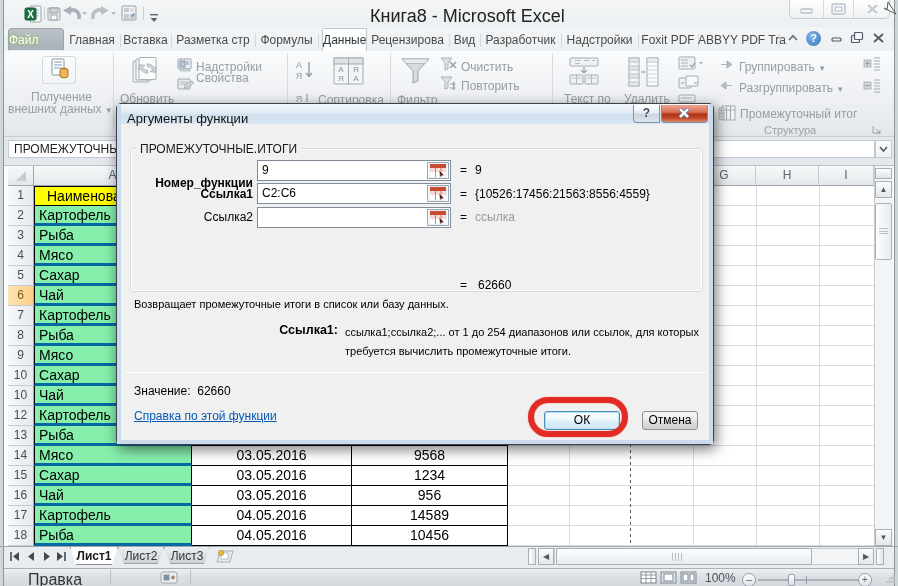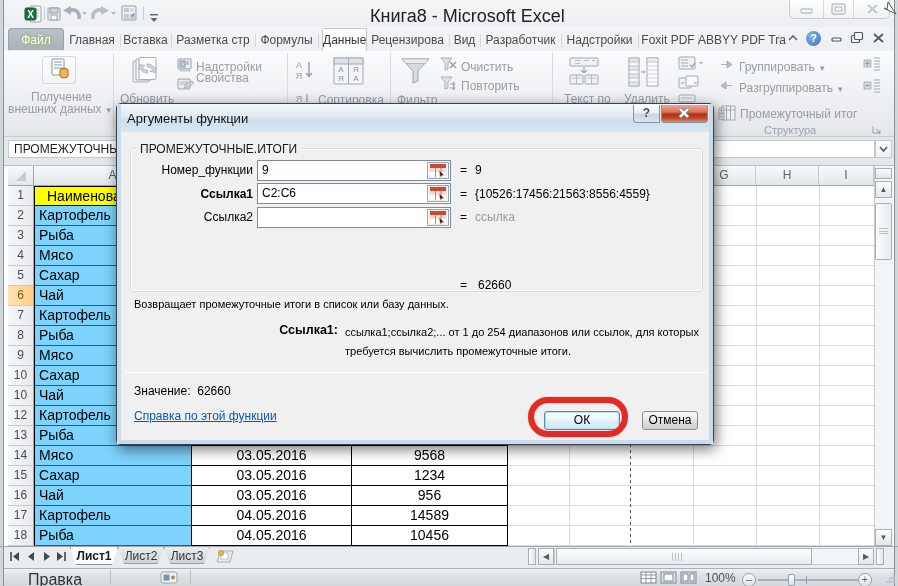--- a/index.html
+++ b/index.html
@@ -14,43 +14,43 @@
 #tabsbar{left:0;top:546px;width:898px;height:22px;background:#e9edf0}
 #statusbar{left:0;top:568px;width:898px;height:18px;background:linear-gradient(#eef0f2,#dde1e5 40%,#d3d8dd);border-top:1px solid #aab1b7}
 .winborder{left:0;top:0;width:898px;height:586px;pointer-events:none;border-left:3px solid #cfd6da;border-right:3px solid #cfd6da;box-shadow:inset 1px 0 0 #8a949b,inset -1px 0 0 #8a949b}
 
 .ttext{top:6px;left:370px;width:160px;font-size:18px;color:#222;white-space:nowrap}
 .winbtns{top:0;left:789px;width:101px;height:19px;border:1px solid #c8cdd2;border-top:none;border-radius:0 0 5px 5px;background:linear-gradient(#fdfdfe,#f0f2f4)}
 .wb{position:absolute;top:0;height:18px;color:#aeb6bd;font-size:11px;text-align:center}
 
 .tab{position:absolute;top:30px;height:21px;font-size:12px;color:#4a4a4a;text-align:center;line-height:21px;white-space:nowrap}
 .tabsep{position:absolute;top:34px;width:1px;height:13px;background:#d3d7da}
-#filetab{position:absolute;left:8px;top:28px;width:56px;height:22px;background:linear-gradient(#bac1c8,#a9b2b9);border:1px solid #9aa1a8;border-bottom:none;border-radius:4px 4px 0 0;color:#fff;font-size:12px;text-align:center;line-height:22px;text-shadow:0 0 3px #86b05a,0 0 5px #9fc470}
+#filetab{position:absolute;left:8px;top:28px;width:56px;height:22px;background:linear-gradient(#bac1c8,#a9b2b9);border:1px solid #9aa1a8;border-bottom:none;border-radius:4px 4px 0 0;color:#fff;font-size:12px;text-align:left;line-height:22px;text-shadow:0 0 3px #86b05a,0 0 5px #9fc470}
 #activetab{position:absolute;left:322px;top:28px;width:45px;height:23px;background:#fdfefe;border:1px solid #c2c7cb;border-bottom:none;border-radius:2px 2px 0 0;font-size:12px;color:#33383d;text-align:center;line-height:22px}
 
 .rtext{position:absolute;font-size:12px;color:#979da4;white-space:nowrap}
 .rsep{position:absolute;top:55px;width:1px;height:76px;background:#d8dbde;top:53px}
 .glabel{position:absolute;top:124px;font-size:11px;color:#9aa1a8;white-space:nowrap}
 
 .namebox{left:8px;top:140px;width:109px;height:18px;background:#fff;border:1px solid #c3c9cf;font-size:12px;color:#222;padding-left:5px;line-height:17px}
 .fwhite{left:713px;top:140px;width:162px;height:18px;background:#fff;border:1px solid #c3c9cf;border-left:none}
 .fchev{left:875px;top:140px;width:17px;height:18px;background:linear-gradient(#fbfcfd,#eef1f3);border:1px solid #c3c9cf}
 
 .chdr{top:166px;height:20px;background:linear-gradient(#f8f9fa,#eceff1 60%,#e2e6ea);border-right:1px solid #c6cbd1;border-bottom:1px solid #9fa6ad;font-size:12px;color:#5a6670;text-align:center;line-height:19px}
 .rhdr{left:8px;width:26px;height:20px;background:linear-gradient(90deg,#f6f7f9,#e7eaee);border-right:1px solid #9fa6ad;border-bottom:1px solid #c6cbd1;font-size:12px;color:#444c55;text-align:center;line-height:19px}
 .cell{position:absolute;height:20px;font-size:14px;color:#000;white-space:nowrap;overflow:hidden}
-.gcell{background:#7dd3fc;border-left:1px solid #000;border-right:1px solid #000;border-bottom:1px solid #0369a1;padding-left:4px;line-height:19px}
+.gcell{background:#86efac;border-left:1px solid #000;border-right:1px solid #000;border-bottom:3px solid #0369a1;padding-left:4px;line-height:19px}
 .wcell{background:#fff;border-right:1px solid #000;border-bottom:1px solid #000;text-align:center;line-height:19px}
 .gl{position:absolute;background:#d6dce2}
 
 .stab{position:absolute;top:0;height:19px;font-size:12px;line-height:18px;text-align:center;color:#1b1b1b}
 
 #dlg{left:116px;top:103px;width:598px;height:342px;background:#f0f0f0;border:1px solid #39434e;border-radius:5px;box-shadow:2px 4px 14px rgba(0,0,0,.55), inset 0 0 0 1px rgba(84,96,110,.45)}
 #dlgframe{position:absolute;left:0;top:0;right:0;bottom:0;border:4px solid #ccdbeb;border-top:none}
-#dlgtitle{position:absolute;left:0;top:0;right:0;height:28px;border-radius:4px 4px 0 0;background:linear-gradient(#f2f7fb,#dfeaf4 45%,#cfdfee 55%,#d8e6f2)}
+#dlgtitle{position:absolute;left:0;top:0;right:0;height:20px;border-radius:4px 4px 0 0;background:linear-gradient(#f2f7fb,#dfeaf4 45%,#cfdfee 55%,#d8e6f2)}
 #dlgtitle span{position:absolute;left:10px;top:7px;font-size:13px;color:#111}
 .dbtn{position:absolute;top:1px;height:18px;border:1px solid #7e92a8;border-top:none;border-radius:0 0 4px 4px;font-size:12px;text-align:center}
 #dhelp{left:516px;width:27px;border-radius:0 0 0 4px;background:linear-gradient(#fdfeff,#e9eef3 45%,#ccd6e0 55%,#dde5ec);color:#3f516b;font-weight:bold;line-height:17px}
 #dclose{left:544px;width:47px;background:linear-gradient(#efa795,#dd7055 40%,#b03418 55%,#bd4424 75%,#dd8a66);color:#fff}
 #groupbox{position:absolute;left:13px;top:44px;width:573px;height:144px;border:1px solid #dcdcdc;border-radius:3px;box-shadow:inset 0 0 0 1px #fff}
 #gblabel{position:absolute;left:19px;top:38px;background:#f0f0f0;padding:0 4px;font-size:12px;color:#1a1a1a}
 .flabel{position:absolute;width:130px;text-align:right;font-size:12px;color:#000}
 .finput{position:absolute;left:140px;width:194px;height:21px;background:#fff;border:1px solid #7f8b99;font-size:12px;line-height:19px;padding-left:4px}
 .fpick{position:absolute;left:310px;width:22px;height:17px;background:#fff;border:1px solid #98a5b2}
 .feq{position:absolute;font-size:12px;color:#000}
@@ -505,21 +505,21 @@
       <span>Аргументы функции</span>
     </div>
   <div id="dlgframe"></div>
   <div class="dbtn" id="dhelp">?</div>
   <div class="dbtn" id="dclose"><svg width="45" height="16" viewBox="0 0 45 16">
         <path d="M18 4 l8 8 M26 4 l-8 8" stroke="#6c7f95" stroke-width="4.2"></path>
         <path d="M18 4 l8 8 M26 4 l-8 8" stroke="#fff" stroke-width="2.4"></path>
       </svg></div>
   <div id="groupbox"></div>
   <div id="gblabel">ПРОМЕЖУТОЧНЫЕ.ИТОГИ</div>
-  <div class="flabel" style="left:6px;top:59px;font-weight:normal">Номер_функции</div>
+  <div class="flabel" style="left:6px;top:72px;font-weight:bold">Номер_функции</div>
   <div class="finput" style="top:56px">9</div>
   <div class="fpick" style="top:58px"><svg width="20" height="15" viewBox="0 0 20 15">
         <rect x="2" y="1" width="16" height="13" fill="#fff" stroke="#b0b8bf" stroke-width=".5"></rect>
         <rect x="2" y="1" width="16" height="4" fill="#ca4a32"></rect>
         <rect x="2" y="5" width="16" height="4" fill="#f4d9d4"></rect>
         <rect x="2" y="9" width="16" height="5" fill="#fff"></rect>
         <line x1="7.5" y1="1" x2="7.5" y2="14" stroke="#b9552f" stroke-width=".7"></line>
         <line x1="13" y1="1" x2="13" y2="14" stroke="#b9552f" stroke-width=".7"></line>
         <path d="M11 7 L16.5 12.5 L13.5 12.8 L12 14.2 Z" fill="#4a2018" stroke="#fff" stroke-width=".5"></path>
       </svg></div>

